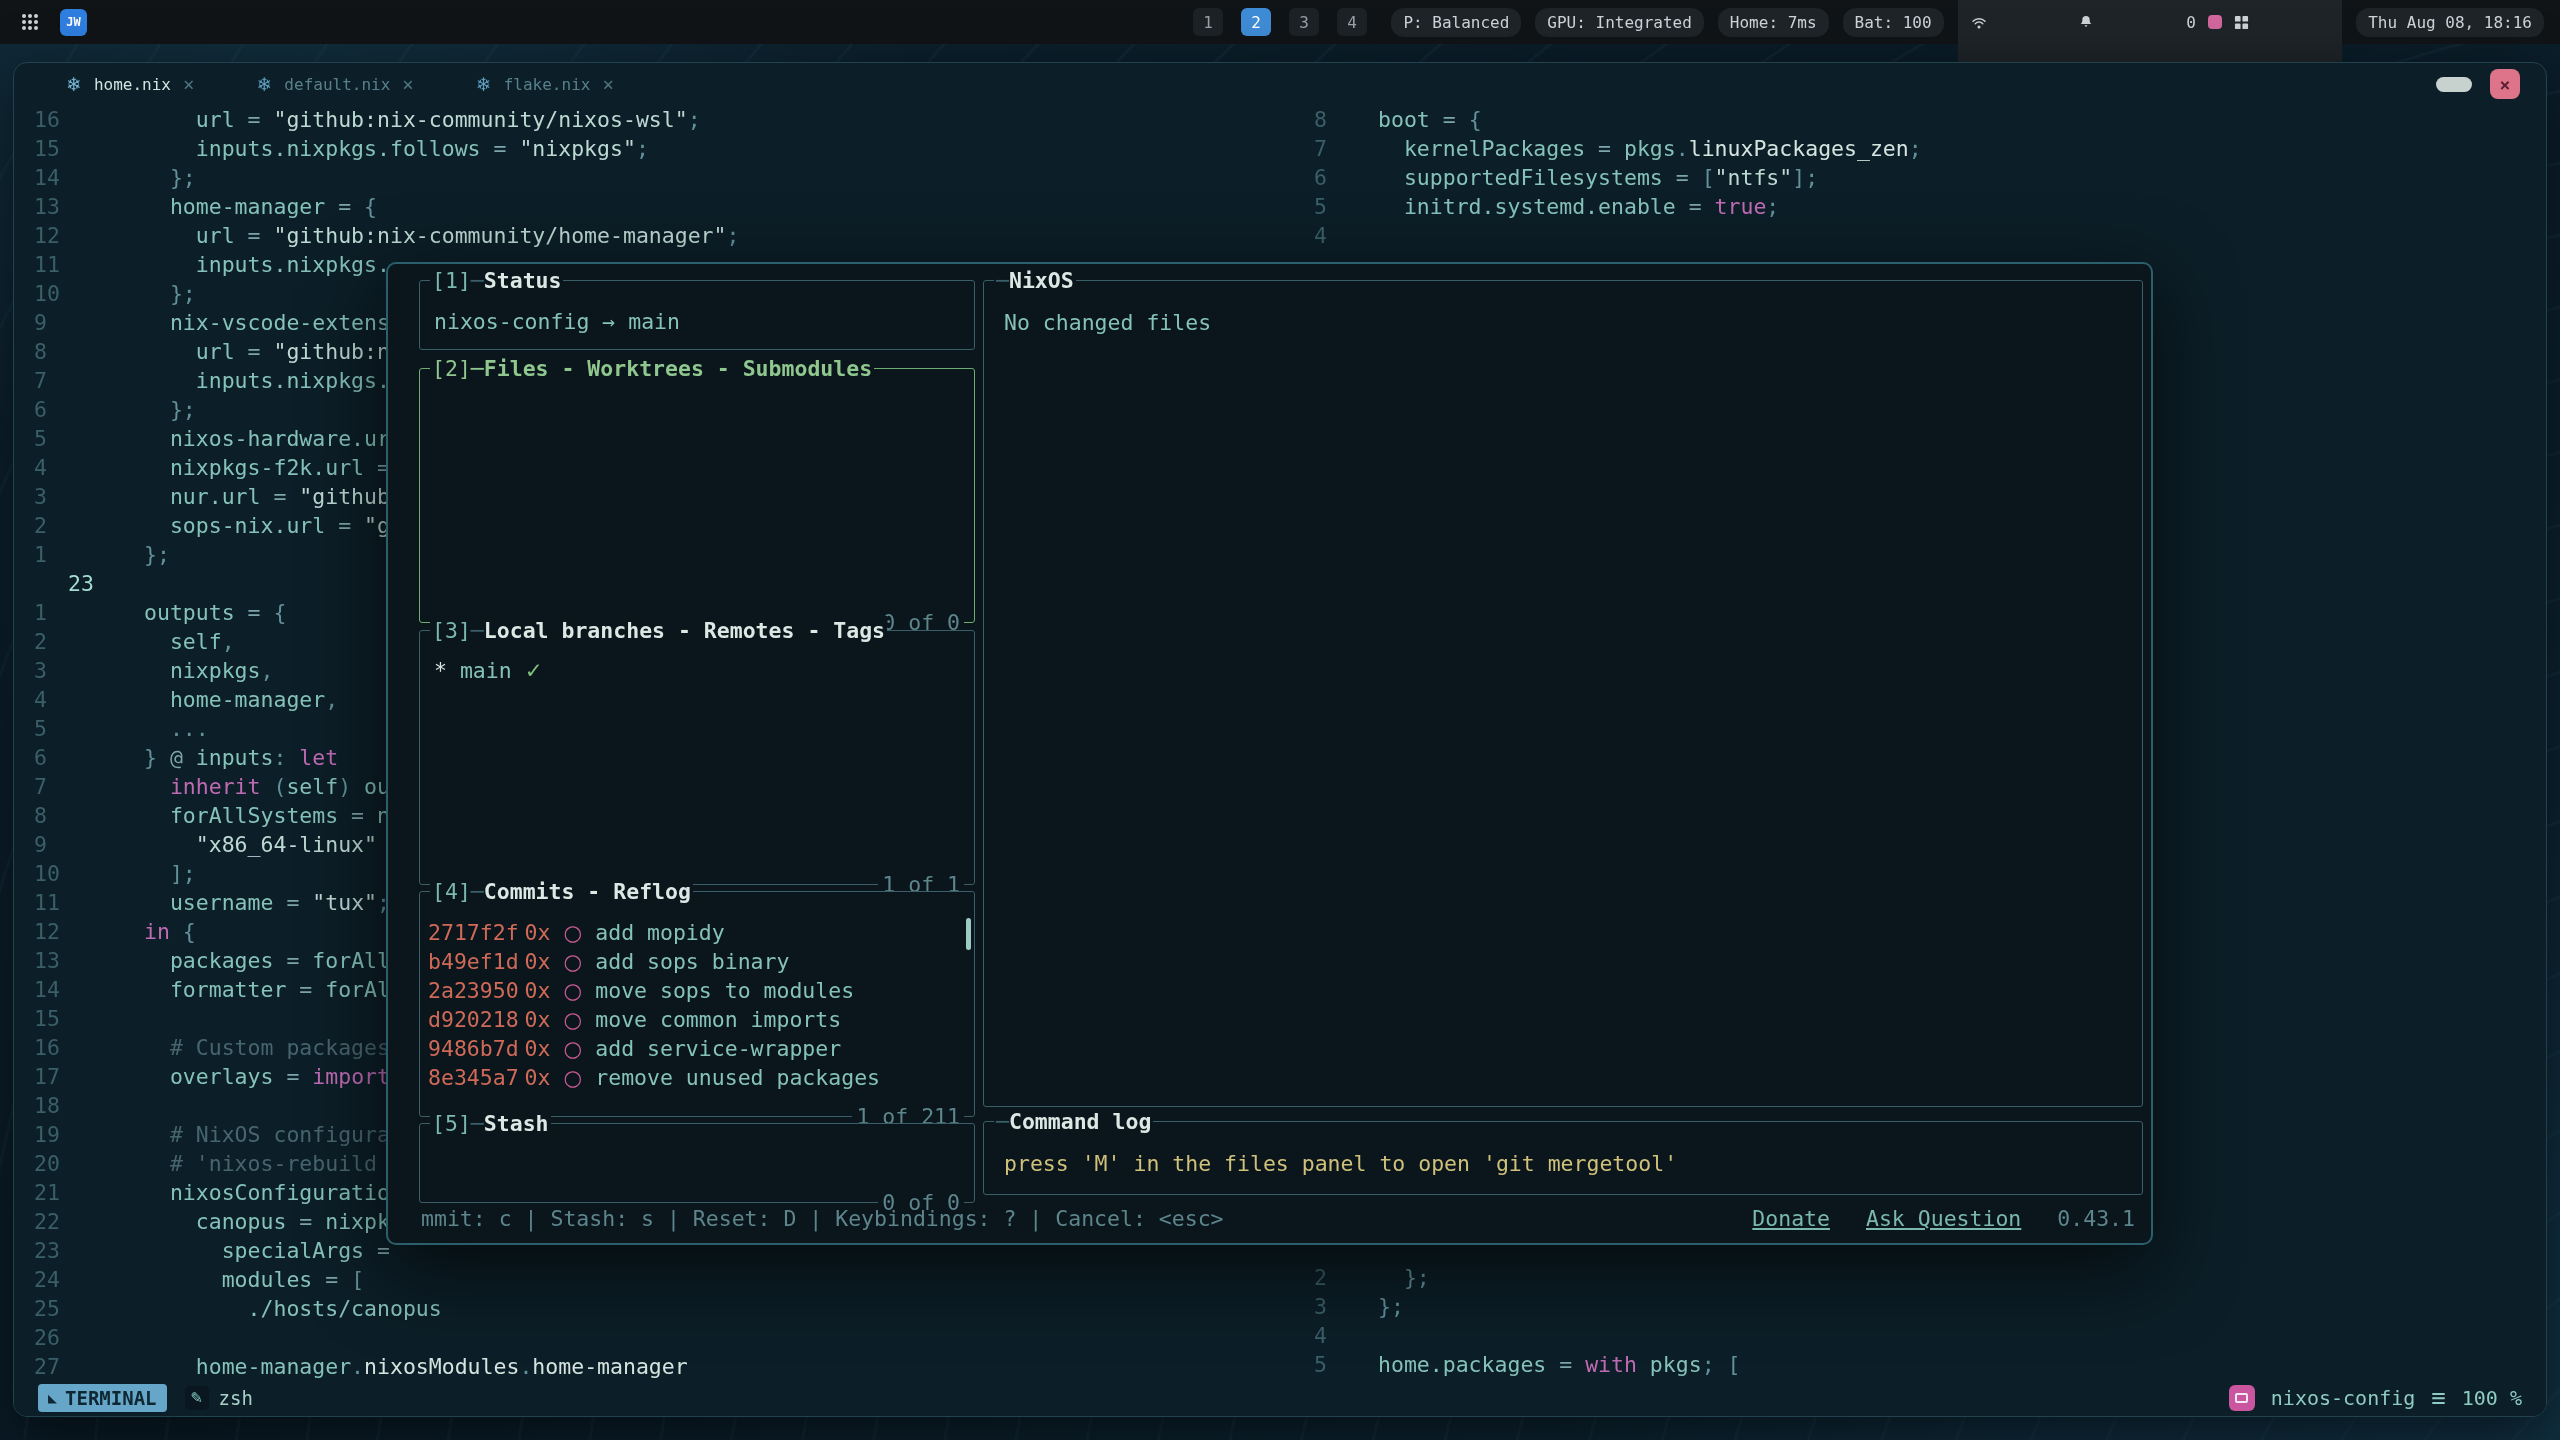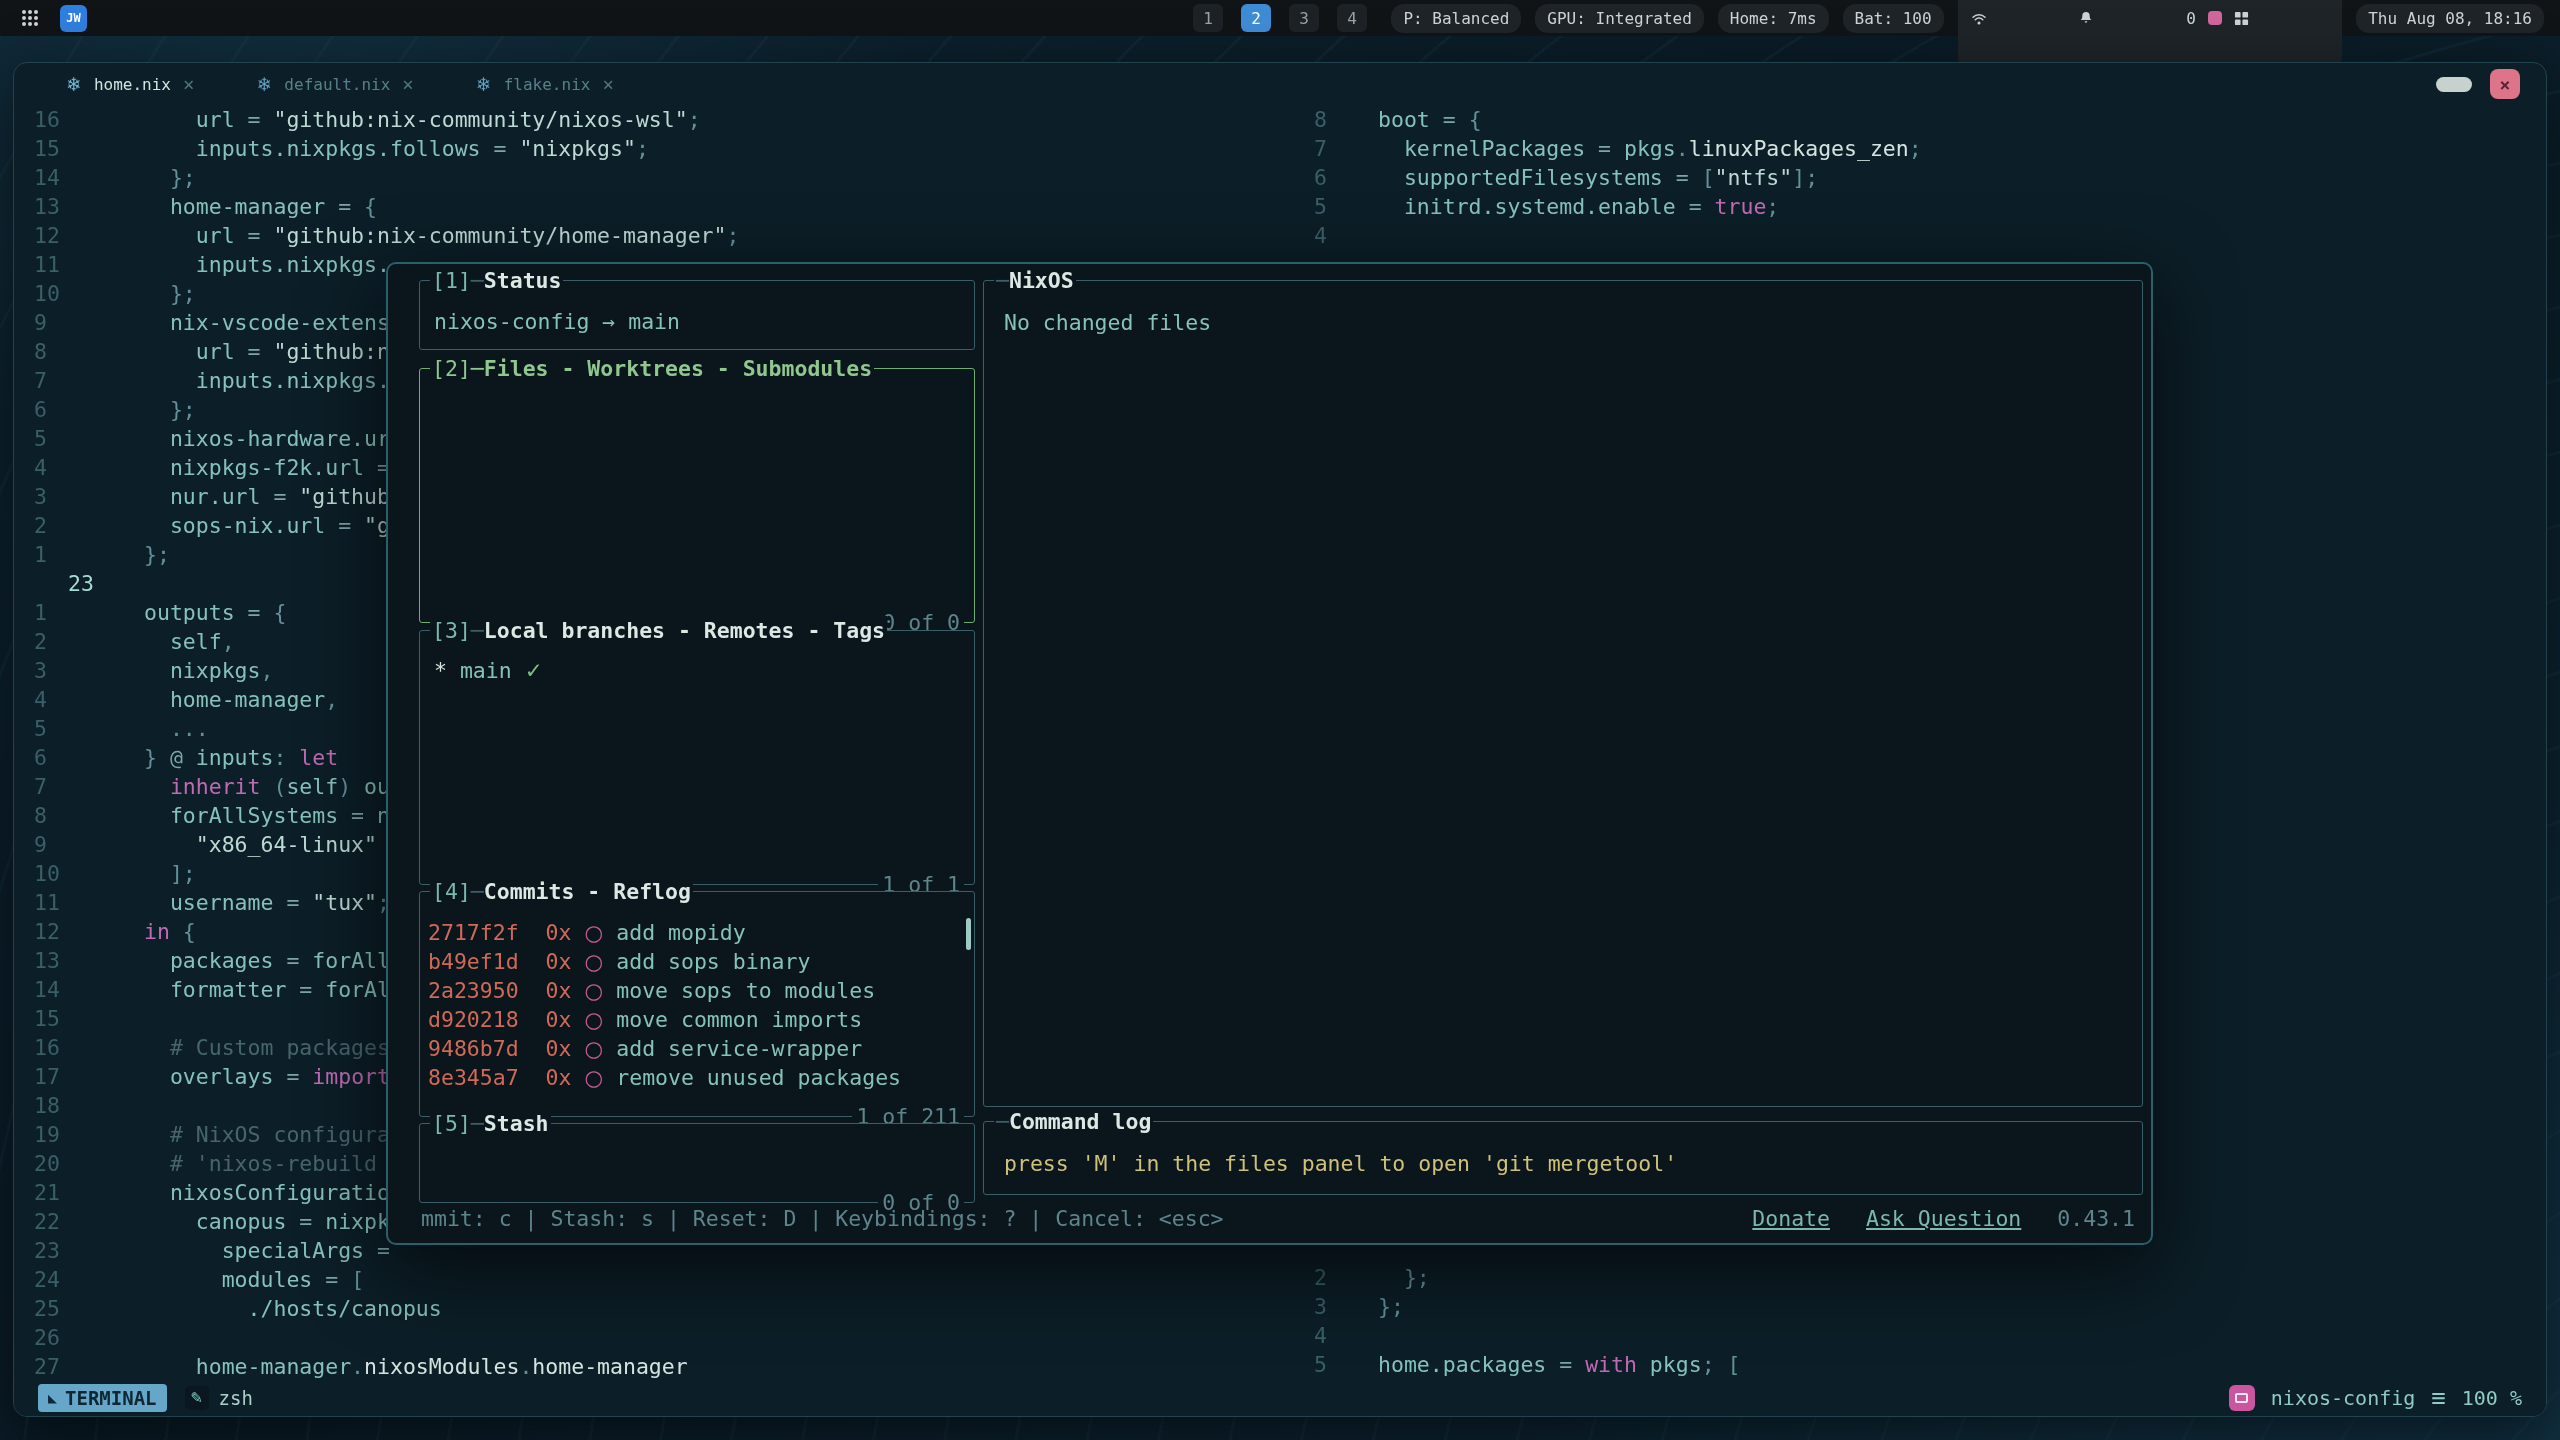--- a/index.html
+++ b/index.html
@@ -10,21 +10,21 @@
     --border:#3a5f68; --bgreen:#6fae73; --dim:#5d858c; --red:#cf6a58; --pink:#c65a93;
     --green:#7fbf7f; --yellow:#cfc07a; --lgbg:#0a151c; --teal-link:#7ab8b0;
   }
   .desktop{position:absolute;inset:0;
     background:
       radial-gradient(900px 500px at 12% 8%, rgba(30,80,100,.28), transparent 70%),
       radial-gradient(1300px 750px at 95% 92%, rgba(25,70,95,.32), transparent 70%),
       repeating-radial-gradient(circle at 115% 125%, rgba(120,190,210,.045) 0 3px, transparent 3px 70px),
       linear-gradient(145deg,#0d2330 0%,#0a1b26 45%,#0e2837 100%);}
   
-  .topbar{position:absolute;left:0;top:0;right:0;height:36px;background:#111417;display:flex;align-items:center;padding:0 16px;color:#ced4d8;font-size:16px}
+  .topbar{position:absolute;left:0;top:0;right:0;height:44px;background:#111417;display:flex;align-items:center;padding:0 16px;color:#ced4d8;font-size:16px}
   .tb-left{display:flex;align-items:center;gap:16px}
   .apps-btn{display:flex;align-items:center;justify-content:center;width:28px;height:28px;cursor:pointer}
   .app-badge{width:27px;height:27px;border-radius:6px;background:#2f7fe0;color:#fff;font-size:12px;font-weight:bold;display:flex;align-items:center;justify-content:center}
   .tb-center{position:absolute;left:50%;top:50%;transform:translate(-50%,-50%);display:flex;gap:18px}
   .ws{width:30px;height:28px;border-radius:6px;background:#1d2226;color:#9aa1a7;display:flex;align-items:center;justify-content:center;font-size:16px;cursor:pointer}
   .ws.active{background:#3f8cd6;color:#fff}
   .tb-right{margin-left:auto;display:flex;gap:14px;align-items:center}
   .stats{display:flex;gap:14px}
   .pill{background:#1e2428;border-radius:13px;padding:5px 12px;display:flex;align-items:center;gap:12px;white-space:pre}
   .tray-pink{width:14px;height:14px;border-radius:4px;background:#d0679d}
@@ -74,21 +74,21 @@
   .p-diff{left:595px;top:16px;width:1160px;height:827px}
   .p-cmdlog{left:595px;top:857px;width:1160px;height:74px}
   .status-body{padding:26px 0 0 14px}
   .branches-body{padding:25px 0 0 14px}
   .commits-body{padding:26px 8px 0 8px}
   .diff-body{padding:27px 0 0 20px}
   .cmdlog-body{padding:27px 0 0 20px;color:var(--yellow)}
   .s-arrow{color:var(--fg)} .s-branch{color:var(--fg)}
   .b-marker{color:#d8e6e2} .b-branch{color:var(--fg)} .b-check{color:var(--green);font-family:"DejaVu Sans",sans-serif}
   .commit-row{height:29px;line-height:29px;white-space:pre}
-  .c-hash{color:var(--red);margin-right:27px}
+  .c-hash{color:var(--red);margin-right:6px}
   .c-author{color:var(--red);margin-right:13px}
   .c-glyph{color:var(--pink);margin-right:13px;font-family:"DejaVu Sans",sans-serif}
   .c-msg{color:var(--fg)}
   .c-scroll{position:absolute;right:3px;top:26px;width:5px;height:32px;background:#9ccbc4;border-radius:3px}
   .lg-footer{position:absolute;left:33px;right:16px;top:940px;display:flex;justify-content:space-between;color:var(--dim);white-space:pre}
   .lg-links{display:flex;gap:36px;align-items:flex-end}
   .lg-link{color:var(--teal-link);text-decoration:underline;cursor:pointer}
   .lg-version{color:var(--dim)}
   
   .statusbar{position:absolute;left:0;right:0;bottom:0;height:36px;display:flex;align-items:center;padding:0 24px;background:var(--win)}

